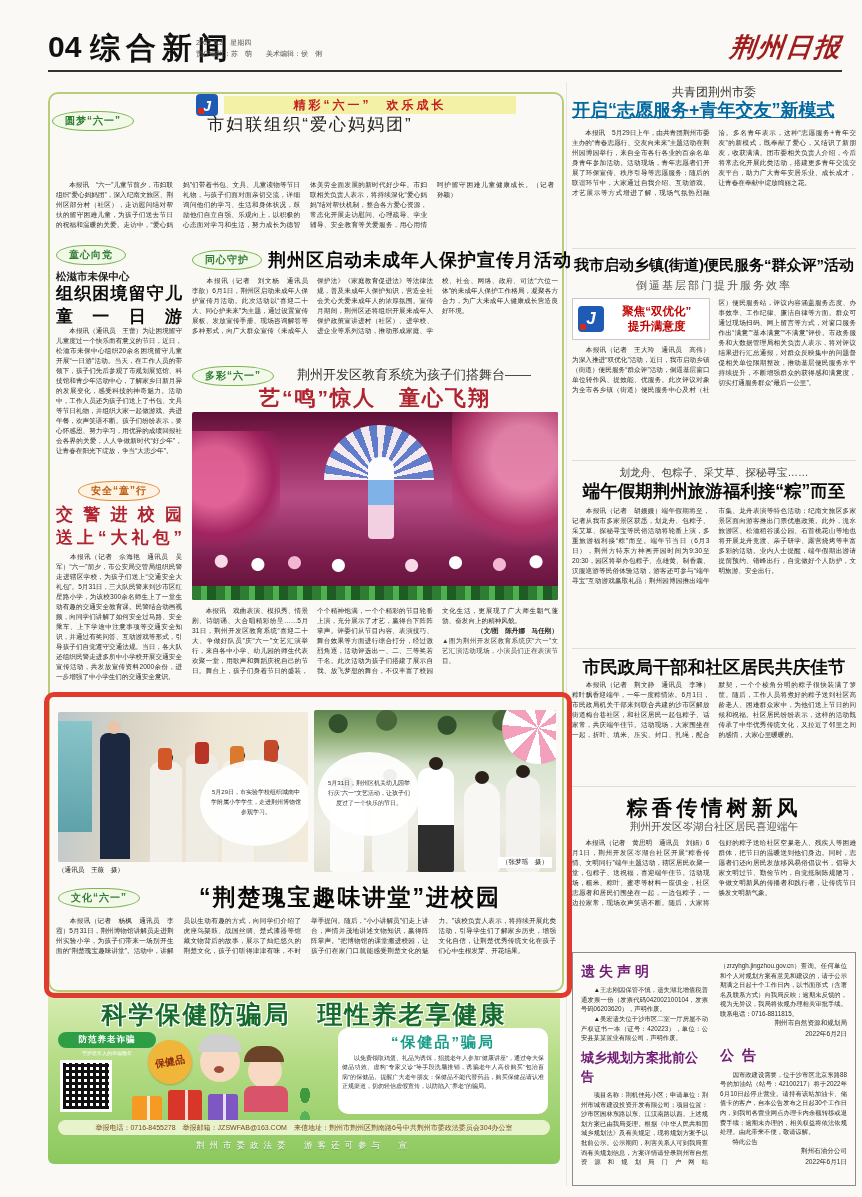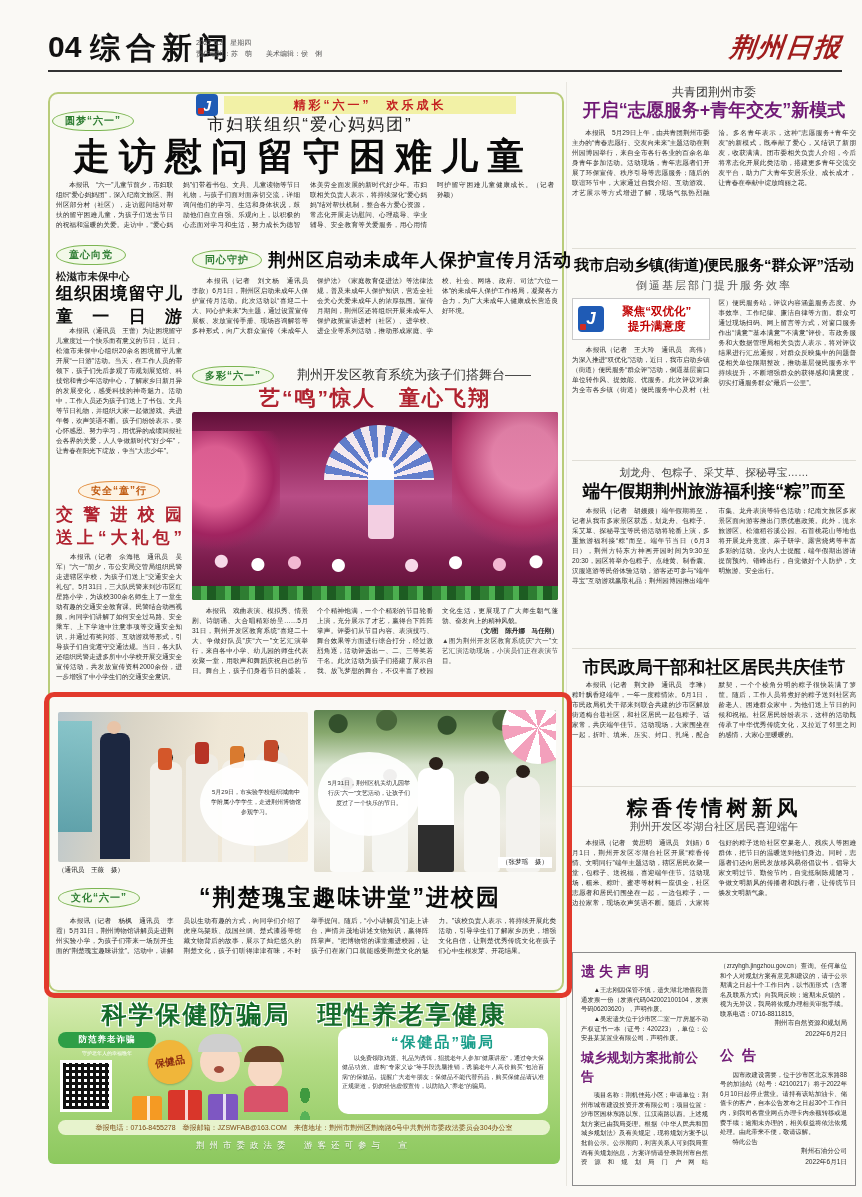--- a/index.html
+++ b/index.html
@@ -57,22 +57,20 @@
   <div class="abs" style="left:48px;top:92px;width:512px;height:896px;border:2px solid #b9cc7a;border-radius:10px;"></div>
 
   
   <div class="abs jlogo" style="left:196px;top:94px;width:22px;height:22px;font-size:15px;">J</div>
   <div class="abs" style="left:224px;top:96px;width:292px;height:18px;background:#f2f1a6;display:flex;
        align-items:center;justify-content:center;font-size:12px;font-weight:bold;color:#c42222;letter-spacing:3px;">精彩“六一”　欢乐成长</div>
 
   <div class="abs badge" style="left:52px;top:111px;">圆梦“六一”</div>
 
   <div class="abs" style="left:120px;top:113px;width:380px;text-align:center;font-size:17px;color:#222;letter-spacing:2px;">市妇联组织“爱心妈妈团”</div>
-  <div class="abs" style="left:56px;top:132px;width:494px;text-align:center;font-size:37px;font-weight:900;
-       color:#0a0a0a;letter-spacing:9px;">走访慰问留守困难儿童</div>
 
   <div class="abs body-text cols4" style="left:56px;top:180px;width:498px;height:58px;">　　本报讯　“六一”儿童节前夕，市妇联组织“爱心妈妈团”，深入纪南文旅区、荆州区部分村（社区），走访慰问结对帮扶的留守困难儿童，为孩子们送去节日的祝福和温暖的关爱。走访中，“爱心妈妈”们带着书包、文具、儿童读物等节日礼物，与孩子们面对面亲切交流，详细询问他们的学习、生活和身体状况，鼓励他们自立自强、乐观向上，以积极的心态面对学习和生活，努力成长为德智体美劳全面发展的新时代好少年。市妇联相关负责人表示，将持续深化“爱心妈妈”结对帮扶机制，整合各方爱心资源，常态化开展走访慰问、心理疏导、学业辅导、安全教育等关爱服务，用心用情呵护留守困难儿童健康成长。（记者　孙颖）</div>
 
   
   <div class="abs" style="left:56px;top:244px;width:126px;text-align:left;">
     <span class="badge">童心向党</span>
   </div>
   <div class="abs" style="left:56px;top:270px;width:126px;font-size:10.5px;font-weight:bold;color:#222;">松滋市未保中心</div>
   <div class="abs" style="left:56px;top:283px;width:126px;font-size:17px;font-weight:700;color:#0a0a0a;
        line-height:1.35;text-align:justify;text-align-last:justify;">组织困境留守儿童一日游</div>
@@ -174,21 +172,21 @@
   <div class="abs" style="left:150px;top:882px;width:400px;text-align:center;font-size:23px;font-weight:900;
        color:#0a0a0a;letter-spacing:2px;">“荆楚瑰宝趣味讲堂”进校园</div>
   <div class="abs body-text cols4" style="left:56px;top:916px;width:500px;height:66px;">　　本报讯（记者　杨枫　通讯员　李霞）5月31日，荆州博物馆讲解员走进荆州实验小学，为孩子们带来一场别开生面的“荆楚瑰宝趣味讲堂”。活动中，讲解员以生动有趣的方式，向同学们介绍了虎座鸟架鼓、战国丝绸、楚式漆器等馆藏文物背后的故事，展示了灿烂悠久的荆楚文化，孩子们听得津津有味，不时举手提问。随后，“小小讲解员”们走上讲台，声情并茂地讲述文物知识，赢得阵阵掌声。“把博物馆的课堂搬进校园，让孩子们在家门口就能感受荆楚文化的魅力。”该校负责人表示，将持续开展此类活动，引导学生们了解家乡历史，增强文化自信，让荆楚优秀传统文化在孩子们心中生根发芽、开花结果。</div>
 
   
   <div class="abs" style="left:44px;top:692px;width:518px;height:296px;border:5px solid #e23a2c;
        border-radius:10px;pointer-events:none;z-index:6;"></div>
 
   
   <div class="abs" style="left:572px;top:84px;width:284px;text-align:center;font-size:12px;color:#333;">共青团荆州市委</div>
-  <div class="abs" style="left:572px;top:98px;width:284px;text-align:center;font-size:18px;font-weight:800;color:#701a75;">开启“志愿服务+青年交友”新模式</div>
+  <div class="abs" style="left:572px;top:98px;width:284px;text-align:left;font-size:18px;font-weight:800;color:#0369a1;text-decoration:underline;">开启“志愿服务+青年交友”新模式</div>
   <div class="abs body-text cols2" style="left:572px;top:128px;width:284px;height:112px;">　　本报讯　5月29日上午，由共青团荆州市委主办的“青春志愿行、交友向未来”主题活动在荆州园博园举行，来自全市各行各业的百余名单身青年参加活动。活动现场，青年志愿者们开展了环保宣传、秩序引导等志愿服务；随后的联谊环节中，大家通过自我介绍、互动游戏、才艺展示等方式增进了解，现场气氛热烈融洽。多名青年表示，这种“志愿服务+青年交友”的新模式，既奉献了爱心，又结识了新朋友，收获满满。团市委相关负责人介绍，今后将常态化开展此类活动，搭建更多青年交流交友平台，助力广大青年安居乐业、成长成才，让青春在奉献中绽放绚丽之花。</div>
 
   <div class="abs rule" style="left:572px;top:248px;width:284px;"></div>
 
   <div class="abs" style="left:572px;top:256px;width:284px;text-align:center;font-size:15px;font-weight:800;color:#0a0a0a;">我市启动乡镇(街道)便民服务“群众评”活动</div>
   <div class="abs" style="left:572px;top:278px;width:284px;text-align:center;font-size:11px;color:#555;letter-spacing:2px;">倒逼基层部门提升服务效率</div>
   <div class="abs body-text cols2" style="left:572px;top:298px;width:284px;height:156px;">
     <div style="break-inside:avoid;border:1px solid #c9c9c9;padding:5px;margin:0 0 5px 0;display:flex;gap:6px;align-items:center;background:#fff;">
       <span class="jlogo" style="width:26px;height:26px;font-size:17px;flex:0 0 auto;">J</span>
       <span style="color:#c00000;font-weight:bold;font-size:11.5px;line-height:1.3;text-align:center;flex:1;">

